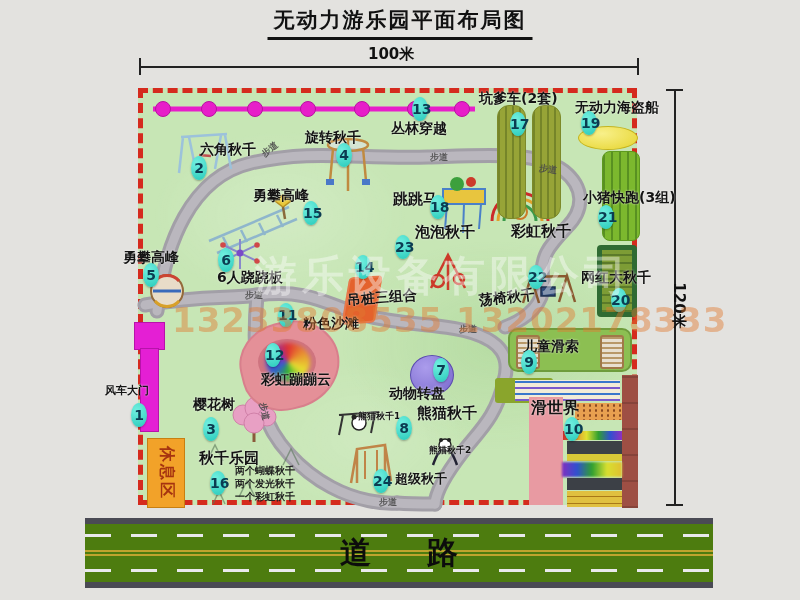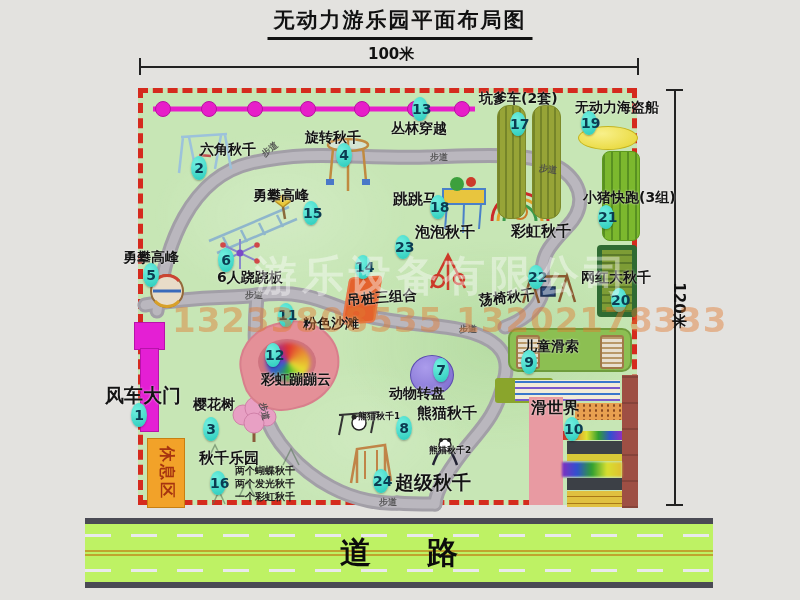--- a/index.html
+++ b/index.html
@@ -88,21 +88,21 @@
              background:linear-gradient(90deg,#8030c0,#3050d0,#30a030,#d8e030,#e0c030);}
   .sw .dark2{left:72px;top:103px;width:55px;height:12px;background:#3c4046;}
   .sw .wavy{left:72px;top:116px;width:55px;height:16px;background:#e0c040;
             background-image:repeating-linear-gradient(0deg,transparent 0 3px,#a87818 3px 4px,transparent 4px 7px);}
   
   .wm-co{position:absolute;left:255px;top:248px;font-size:42px;font-weight:bold;letter-spacing:5px;
          color:rgba(252,252,252,.42);z-index:8;pointer-events:none;white-space:nowrap;}
   .wm-ph{position:absolute;left:172px;top:300px;font-size:34px;font-weight:bold;
          color:rgba(225,122,48,.45);z-index:8;pointer-events:none;white-space:nowrap;letter-spacing:1px;}
   
-  .road{position:absolute;left:85px;top:518px;width:628px;height:70px;background:#bef264;
+  .road{position:absolute;left:85px;top:518px;width:628px;height:70px;background:#4d7c0f;
         border-top:6px solid #4a4a54;border-bottom:6px solid #4a4a54;box-sizing:border-box;text-align:right;}
   .road .dash{position:absolute;left:0;width:100%;height:3px;
               background:repeating-linear-gradient(90deg,#e9e9ec 0 26px,transparent 26px 46px);}
   .road .yellow{position:absolute;left:0;top:26px;width:100%;height:6px;box-sizing:border-box;
                 border-top:2px solid #bfa42e;border-bottom:2px solid #bfa42e;}
   .road .rlabel{position:absolute;left:50%;top:50%;transform:translate(-50%,-50%);
                 font-size:31px;font-weight:bold;color:#0c0c0c;letter-spacing:1.8em;text-indent:1.8em;
                 white-space:nowrap;}
 </style>
 </head>
@@ -303,21 +303,21 @@
     </div>
 
     <div class="wlab" style="left:118px;top:50px;transform:rotate(-38deg);">步道</div>
     <div class="wlab" style="left:287px;top:58px;">步道</div>
     <div class="wlab" style="left:396px;top:70px;transform:rotate(8deg);">步道</div>
     <div class="wlab" style="left:102px;top:196px;">步道</div>
     <div class="wlab" style="left:316px;top:230px;">步道</div>
     <div class="wlab" style="left:112px;top:312px;transform:rotate(78deg);">步道</div>
     <div class="wlab" style="left:236px;top:403px;">步道</div>
 
-    <div class="lbl" style="left:-38px;top:290px;font-size:19px;">风车大门</div>
+    <div class="lbl" style="left:-38px;top:290px;font-size:11px;">风车大门</div>
     <div class="lbl" style="left:57px;top:48px;">六角秋千</div>
     <div class="lbl" style="left:50px;top:303px;">樱花树</div>
     <div class="lbl" style="left:162px;top:36px;">旋转秋千</div>
     <div class="lbl" style="left:-20px;top:156px;">勇攀高峰</div>
     <div class="lbl" style="left:74px;top:176px;">6人跷跷板</div>
     <div class="lbl" style="left:246px;top:256px;margin-top:36px;">动物转盘</div>
     <div class="lbl" style="left:274px;top:311px;font-size:15px;">熊猫秋千</div>
     <div class="lbl sm" style="left:190px;top:317px;margin-left:25px;">熊猫秋千1</div>
     <div class="lbl sm" style="left:286px;top:351px;">熊猫秋千2</div>
     <div class="lbl" style="left:380px;top:245px;">儿童滑索</div>
@@ -333,21 +333,21 @@
       <div>两个发光秋千</div>
       <div>一个彩虹秋千</div>
     </div>
     <div class="lbl" style="left:336px;top:-3px;">坑爹车(2套)</div>
     <div class="lbl" style="left:250px;top:97px;font-size:15px;">跳跳马</div>
     <div class="lbl" style="left:432px;top:6px;">无动力海盗船</div>
     <div class="lbl" style="left:438px;top:176px;">网红大秋千</div>
     <div class="lbl" style="left:440px;top:96px;">小猪快跑(3组)</div>
     <div class="lbl" style="left:336px;top:196px;transform:rotate(-6deg);">荡椅秋千</div>
     <div class="lbl" style="left:272px;top:130px;font-size:15px;">泡泡秋千</div>
-    <div class="lbl" style="left:252px;top:377px;font-size:19px;">超级秋千</div>
+    <div class="lbl" style="left:252px;top:377px;font-size:13px;">超级秋千</div>
     <div class="lbl" style="left:368px;top:129px;font-size:15px;">彩虹秋千</div>
 
     <div class="cnum" style="left:-12px;top:310px;">1</div>
     <div class="cnum" style="left:48px;top:63px;">2</div>
     <div class="cnum" style="left:60px;top:324px;">3</div>
     <div class="cnum" style="left:193px;top:50px;">4</div>
     <div class="cnum" style="left:0px;top:170px;">5</div>
     <div class="cnum" style="left:75px;top:155px;">6</div>
     <div class="cnum" style="left:290px;top:265px;">7</div>
     <div class="cnum" style="left:253px;top:323px;">8</div>

